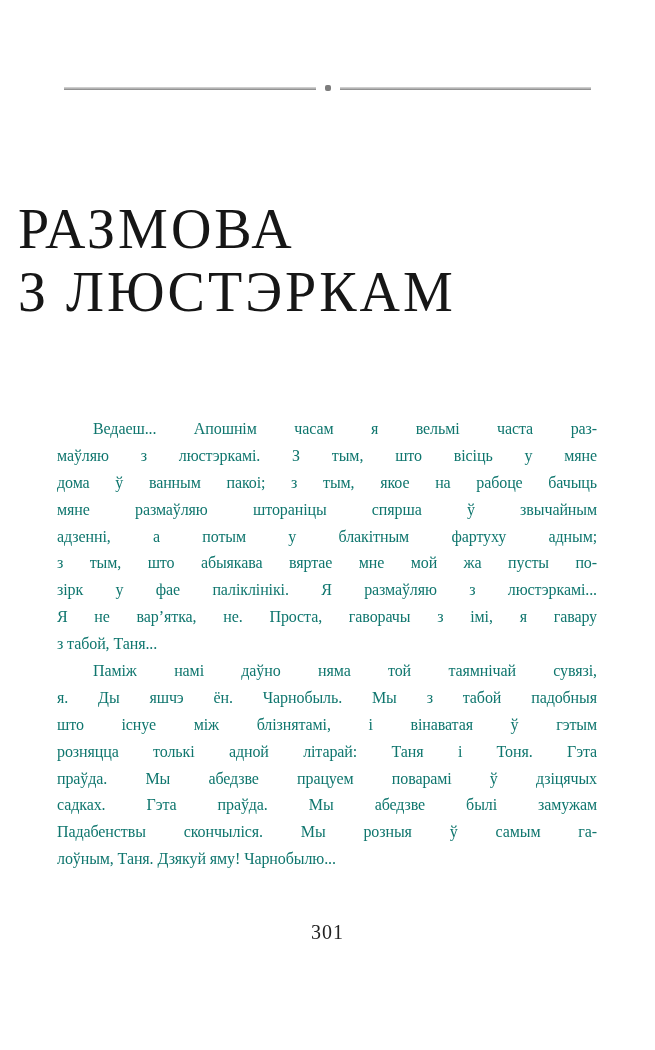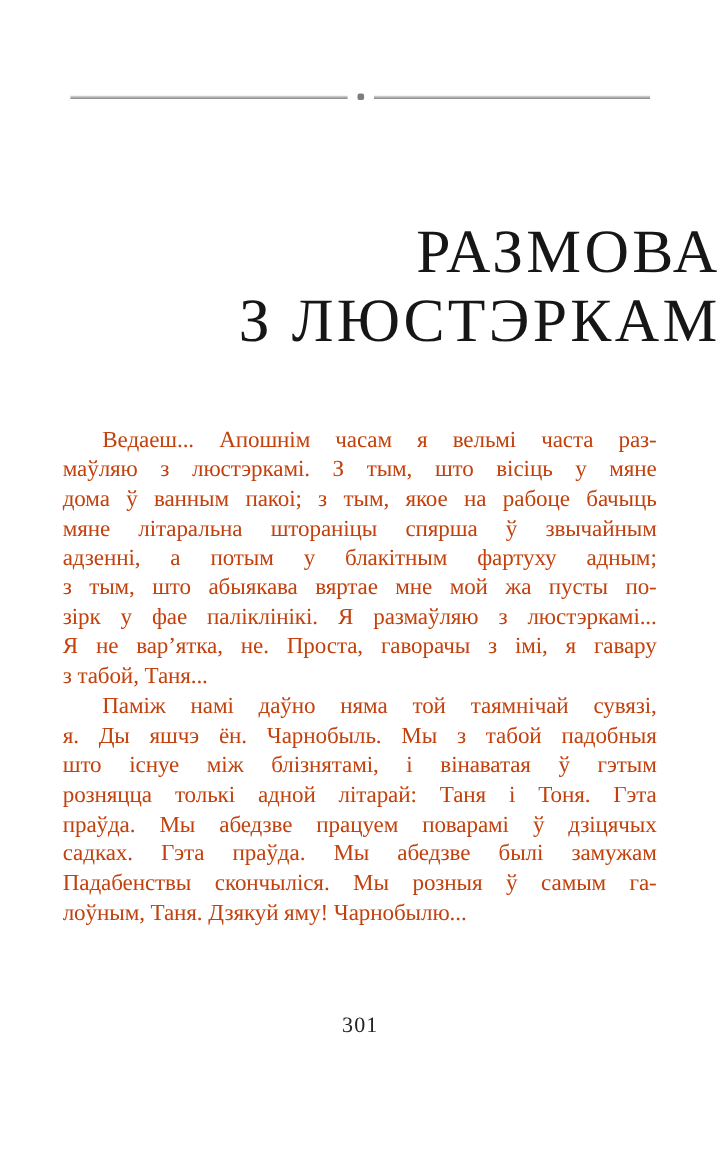--- a/index.html
+++ b/index.html
@@ -33,38 +33,38 @@
     height: 6px;
     border-radius: 2px;
     background: #7d7d7d;
     flex: 0 0 auto;
   }
   .chapter-title {
     position: absolute;
     top: 198px;
     left: 0;
     right: 0;
-    text-align: right;
+    text-align: left;
     font-weight: normal;
     font-size: 56px;
     line-height: 63px;
     letter-spacing: 3px;
     color: #161616;
     padding-left: 18px;
   }
   .chapter-title .title-line { display: block; }
   .body-text {
     position: absolute;
-    top: 386px;
+    top: 416px;
     left: 57px;
     width: 540px;
-    font-size: 21px;
+    font-size: 16px;
     line-height: 26.9px;
     letter-spacing: -0.1px;
-    color: #c2410c;
+    color: #0f766e;
   }
   .para { margin: 0; }
   .line {
     text-align: justify;
     text-align-last: justify;
     white-space: nowrap;
     height: 26.9px;
   }
   .line.first { text-indent: 36px; }
   .line.last { text-align-last: left; }
@@ -93,21 +93,21 @@
   <h1 class="chapter-title">
     <span class="title-line">РАЗМОВА</span>
     <span class="title-line">З ЛЮСТЭРКАМ</span>
   </h1>
 
   <div class="body-text">
     <div class="para">
       <div class="line first">Ведаеш... Апошнім часам я вельмі часта раз-</div>
       <div class="line">маўляю з люстэркамі. З тым, што вісіць у мяне</div>
       <div class="line">дома ў ванным пакоі; з тым, якое на рабоце бачыць</div>
-      <div class="line">мяне літаральна штораніцы спярша ў звычайным</div>
+      <div class="line">мяне размаўляю штораніцы спярша ў звычайным</div>
       <div class="line">адзенні, а потым у блакітным фартуху адным;</div>
       <div class="line">з тым, што абыякава вяртае мне мой жа пусты по-</div>
       <div class="line">зірк у фае паліклінікі. Я размаўляю з люстэркамі...</div>
       <div class="line">Я не вар’ятка, не. Проста, гаворачы з імі, я гавару</div>
       <div class="line last">з табой, Таня...</div>
     </div>
     <div class="para">
       <div class="line first">Паміж намі даўно няма той таямнічай сувязі,</div>
       <div class="line">я. Ды яшчэ ён. Чарнобыль. Мы з табой падобныя</div>
       <div class="line">што існуе між блізнятамі, і вінаватая ў гэтым</div>

